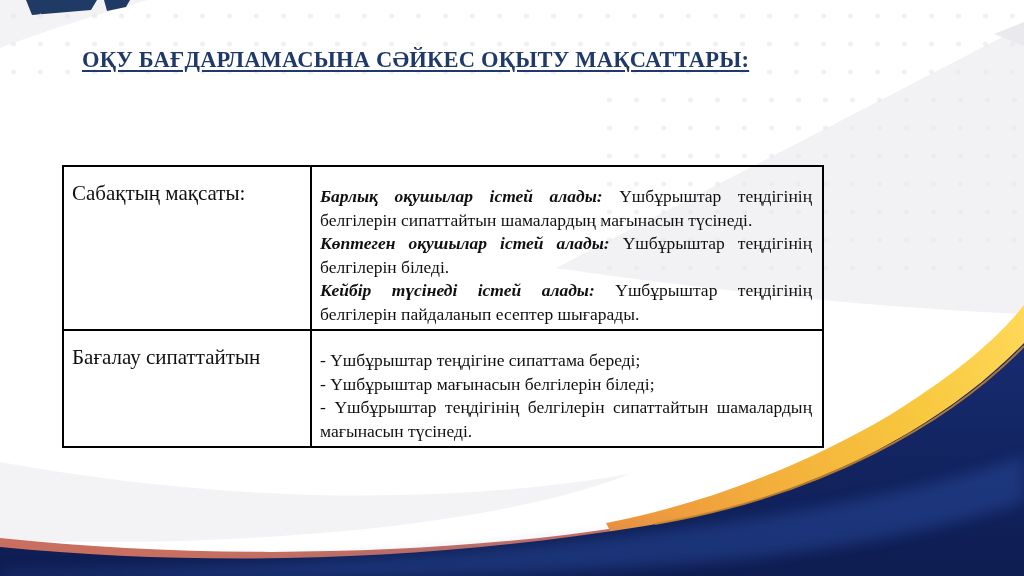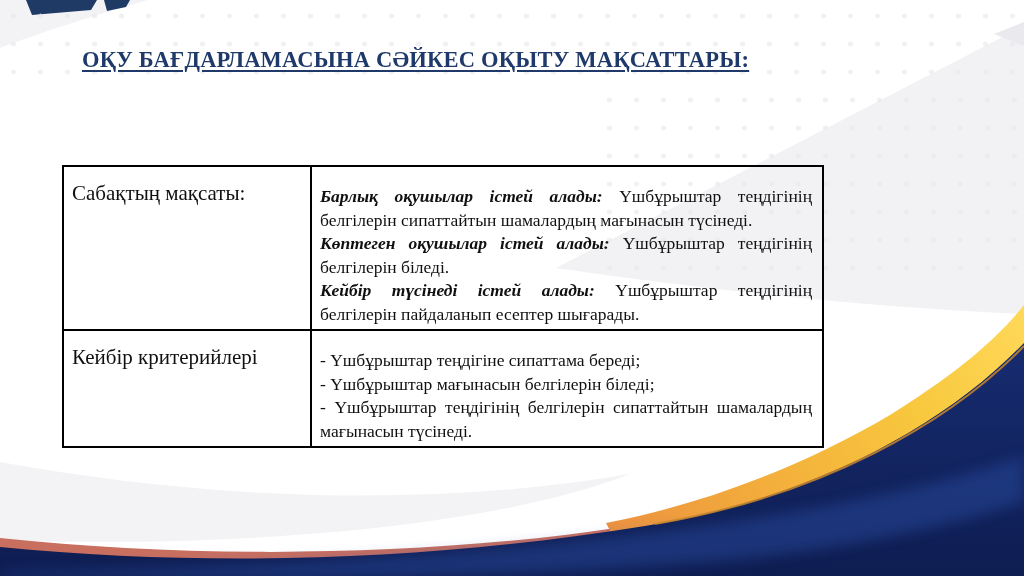--- a/index.html
+++ b/index.html
@@ -105,21 +105,21 @@
     <tbody>
         <tr class="row-goal">
       <td class="th-cell">Сабақтың мақсаты:</td>
       <td class="body-cell">
         <p><span class="lead">Барлық оқушылар істей алады:</span> <span>Үшбұрыштар теңдігінің белгілерін сипаттайтын шамалардың мағынасын түсінеді.</span></p>
         <p><span class="lead">Көптеген оқушылар істей алады:</span> <span>Үшбұрыштар теңдігінің белгілерін біледі.</span></p>
         <p><span class="lead">Кейбір түсінеді істей алады:</span> <span>Үшбұрыштар теңдігінің белгілерін пайдаланып есептер шығарады.</span></p>
       </td>
     </tr>
     <tr class="row-criteria">
-      <td class="th-cell">Кейбір критерийлері</td>
+      <td class="th-cell">Бағалау сипаттайтын</td>
       <td class="body-cell">
         <p>- Үшбұрыштар теңдігіне сипаттама береді;</p>
         <p>- Үшбұрыштар мағынасын белгілерін біледі;</p>
         <p>- Үшбұрыштар теңдігінің белгілерін сипаттайтын шамалардың мағынасын түсінеді.</p>
       </td>
     </tr>
   </tbody>
     </table>
 
 </div>

